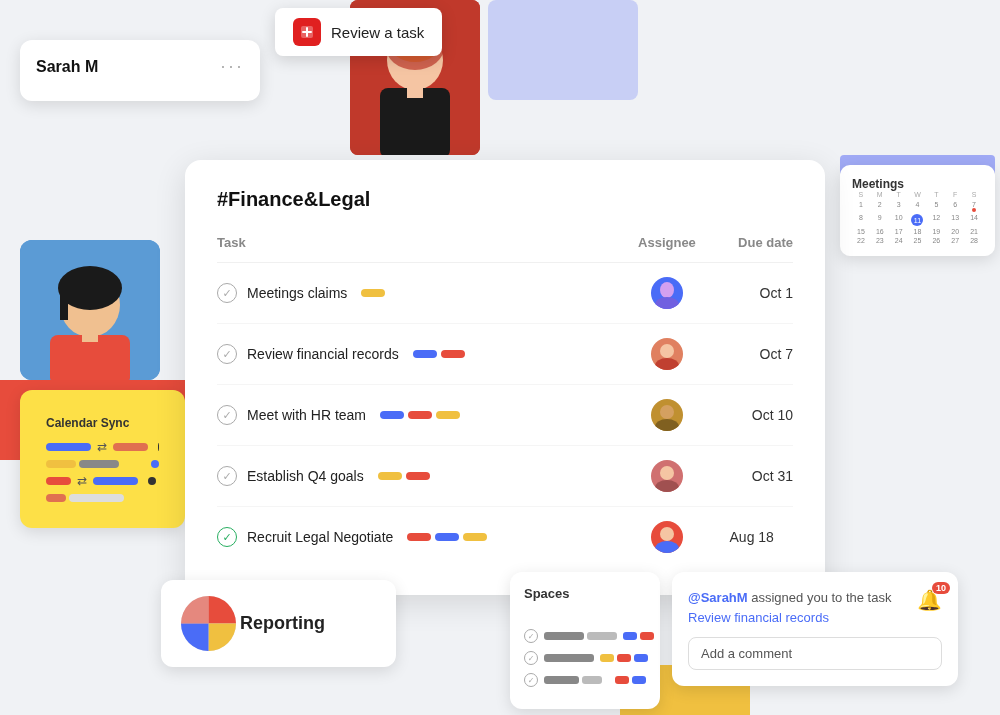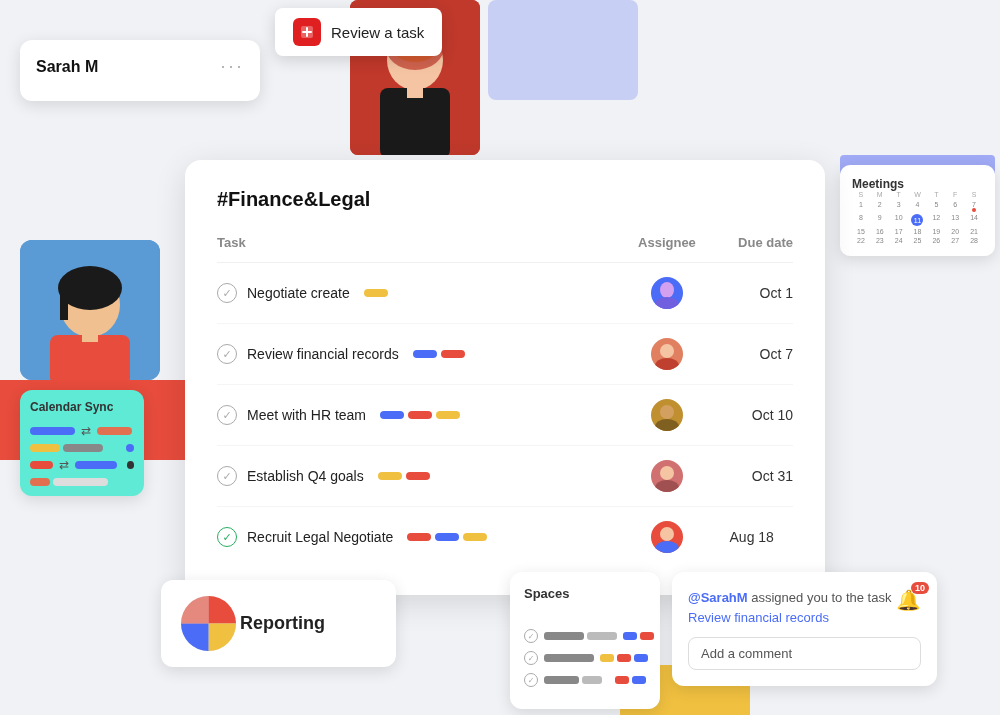--- a/index.html
+++ b/index.html
@@ -139,24 +139,24 @@
       overflow: hidden;
       background: #4a90d9;
       z-index: 5;
     }
 
     
     .calendar-sync-card {
       position: absolute;
       top: 390px;
       left: 20px;
-      width: 124px;
-      background: #5eead4;
+      width: 165px;
+      background: #fde047;
       border-radius: 12px;
-      padding: 10px;
+      padding: 26px;
       box-shadow: 0 4px 16px rgba(0,0,0,0.12);
       z-index: 10;
     }
     .cal-sync-title {
       font-size: 12px;
       font-weight: 600;
       color: #333;
       margin-bottom: 10px;
     }
     .cal-sync-rows {
@@ -355,21 +355,21 @@
     .spaces-bar {
       height: 8px;
       border-radius: 3px;
     }
 
     
     .notif-card {
       position: absolute;
       top: 572px;
       left: 672px;
-      width: 265px;
+      width: 286px;
       background: white;
       border-radius: 12px;
       padding: 16px;
       box-shadow: 0 4px 16px rgba(0,0,0,0.12);
       z-index: 15;
     }
     .notif-header {
       display: flex;
       justify-content: space-between;
       align-items: flex-start;
@@ -607,21 +607,21 @@
         <th style="text-align:center;">Assignee</th>
         <th class="right">Due date</th>
       </tr>
     </thead>
     <tbody>
 
       <tr>
         <td>
           <div class="task-row-task">
             <div class="check-icon">✓</div>
-            <span class="task-name">Negotiate create</span>
+            <span class="task-name">Meetings claims</span>
             <div class="tag-pills">
               <div class="tag-pill" style="background:#f0c040;"></div>
             </div>
           </div>
         </td>
         <td class="assignee-col">
           <div class="avatar-circle av-blue">
             <svg width="32" height="32" viewBox="0 0 32 32">
                 <ellipse cx="16" cy="13" rx="7" ry="8" fill="#d4a0f0"></ellipse>
                 <ellipse cx="16" cy="28" rx="12" ry="8" fill="#7060e0"></ellipse>

